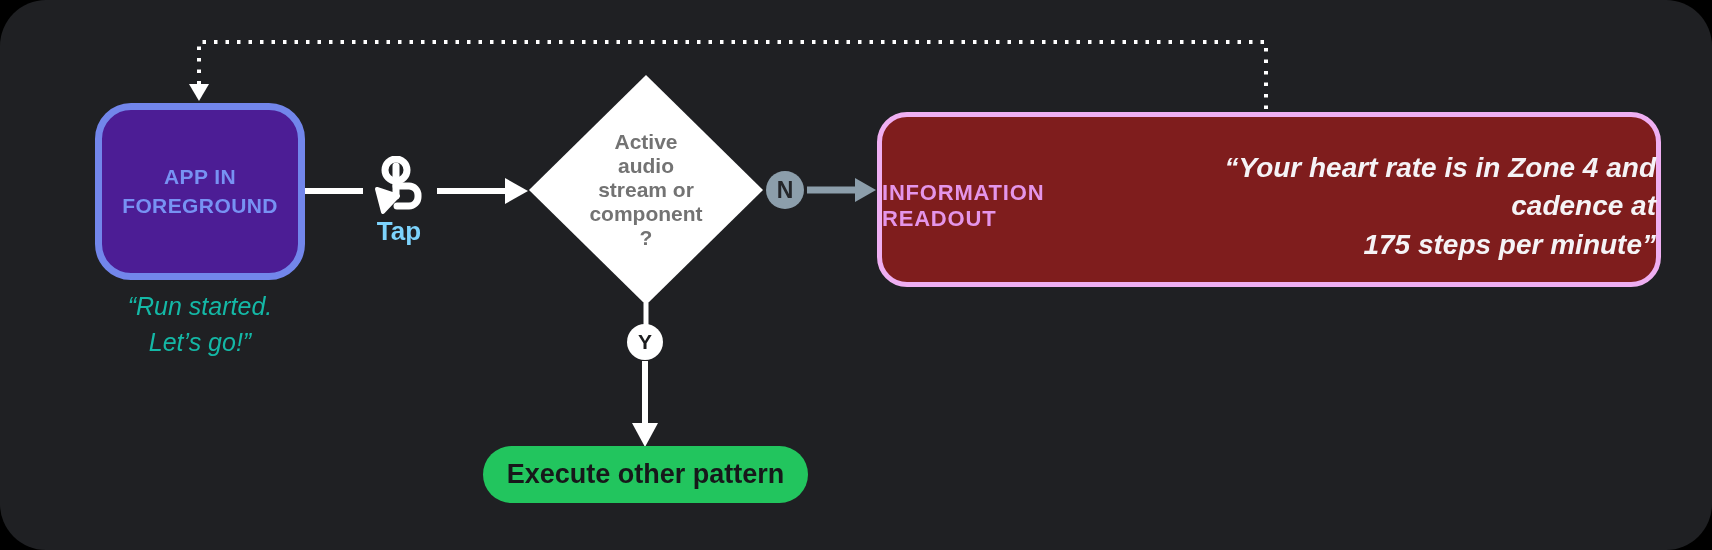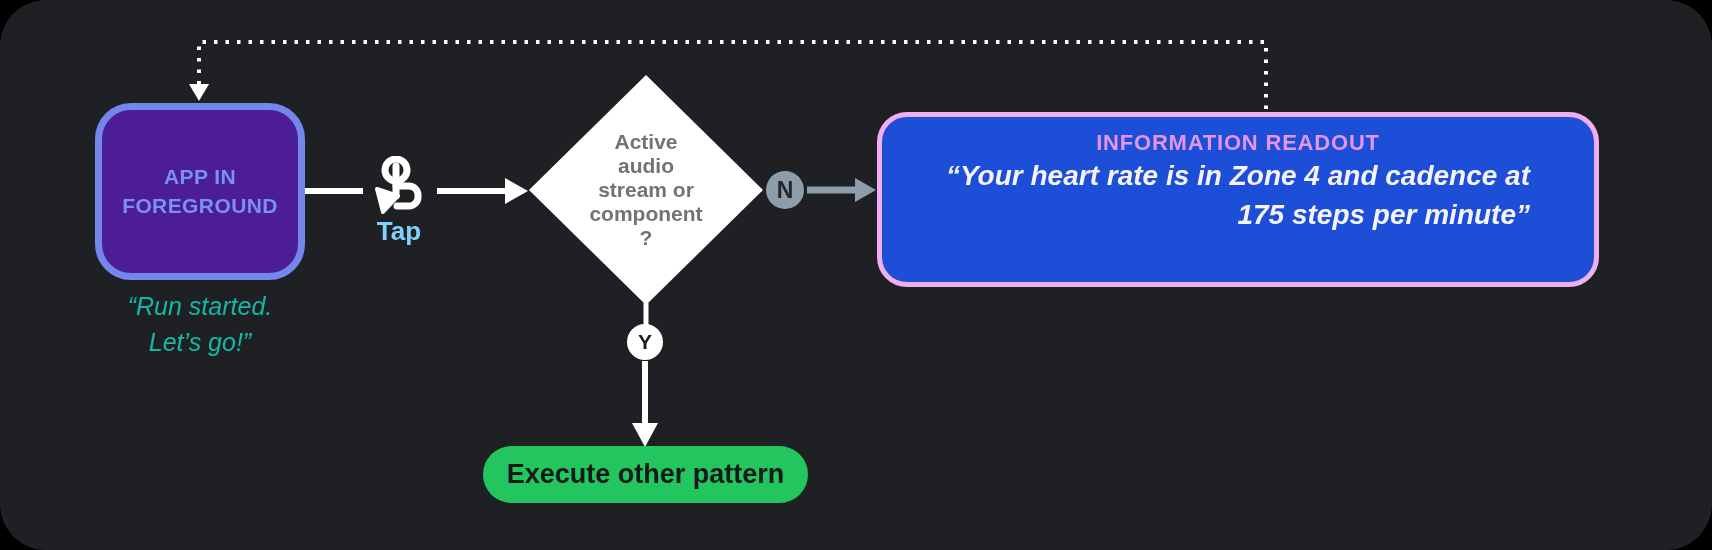--- a/index.html
+++ b/index.html
@@ -56,23 +56,23 @@
     left:766px;top:171px;width:38px;height:38px;background:#8c9eab;
     color:#24262a;font-size:23px;
   }
   .badge-yes{
     left:627px;top:324px;width:36px;height:36px;background:#ffffff;
     color:#1b1c1e;font-size:21px;
   }
 
   
   .readout{
-    position:absolute;left:877px;top:112px;width:722px;height:175px;
+    position:absolute;left:877px;top:112px;width:784px;height:175px;
     box-sizing:border-box;border:5px solid #efaff2;border-radius:30px;
-    background:#1d4ed8;display:flex;flex-direction:column;align-items:center;
+    background:#7f1d1d;display:flex;flex-direction:row;align-items:center;
     padding-top:13px;
   }
   .readout .title{
     color:#e495e9;font-weight:bold;font-size:22px;letter-spacing:.8px;
   }
   .readout .speech{
     margin-top:1px;color:#f5f3f6;font-weight:bold;font-style:italic;
     font-size:28px;line-height:1.38;text-align:right;
   }
 

